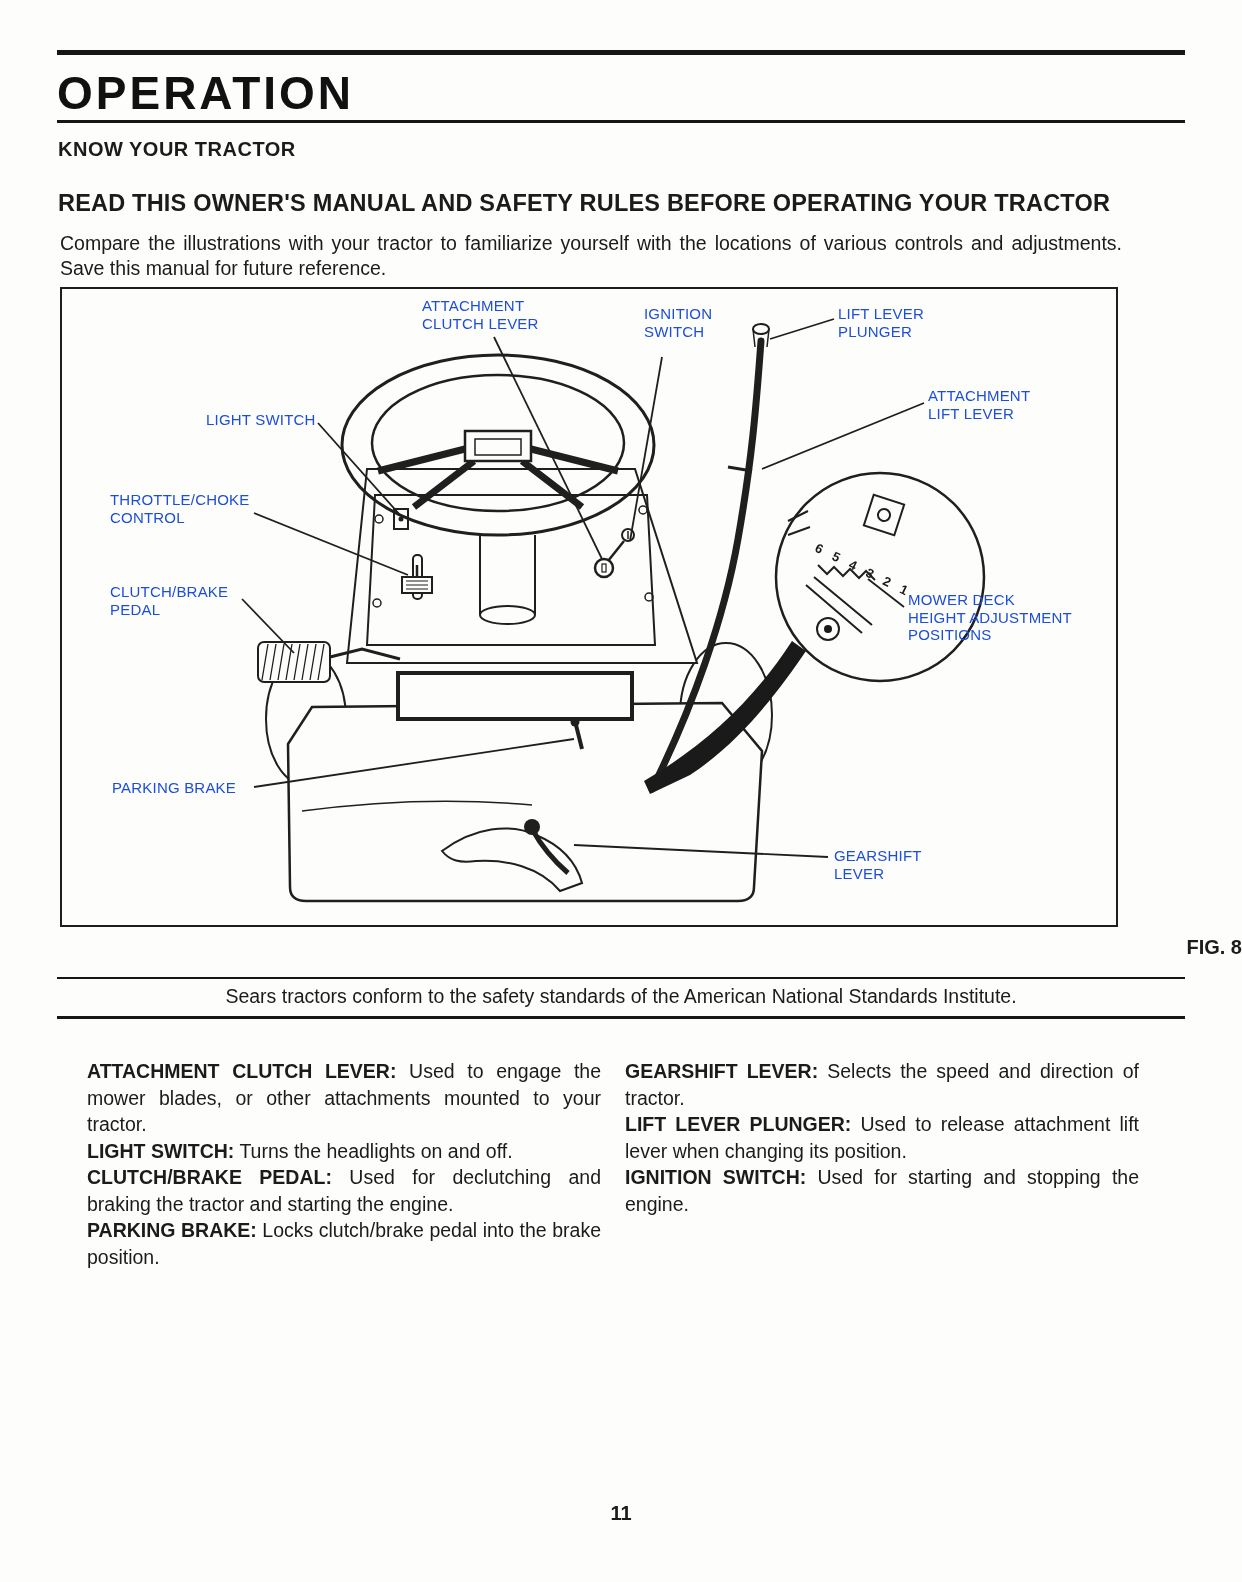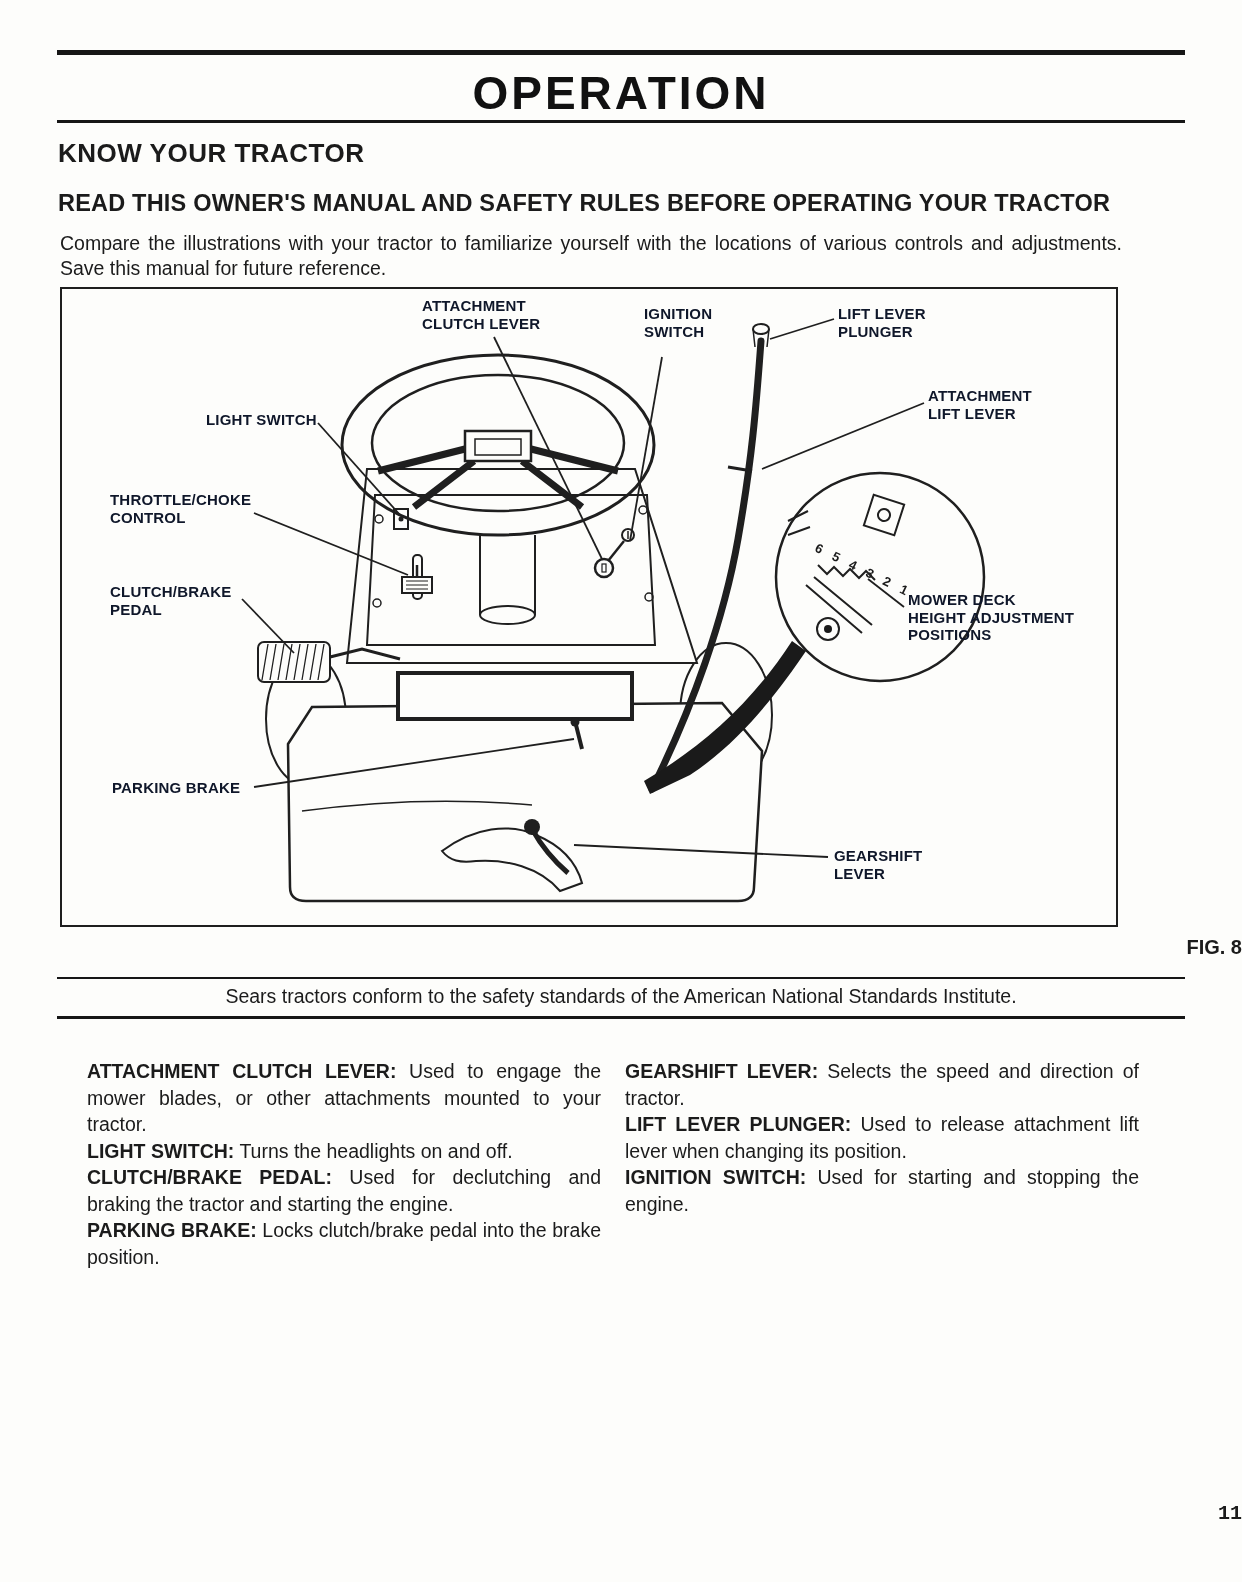--- a/index.html
+++ b/index.html
@@ -1,38 +1,38 @@
 <!DOCTYPE html>
 <html><head>
 <meta charset="utf-8">
 <style>
   html,body{margin:0;padding:0;background:#f6f6f4;}
   body{width:1242px;height:1582px;position:relative;overflow:hidden;
        font-family:"Liberation Sans",sans-serif;color:#1b1b1b;background:#fdfdfb;}
   .rule{position:absolute;background:#161616;}
-  .title{position:absolute;left:57px;width:1128px;top:66px;text-align:center;
+  .title{position:absolute;left:57px;width:1128px;top:66px;text-align:left;
          font-size:46px;font-weight:bold;letter-spacing:3px;color:#111;}
-  .h1{position:absolute;left:58px;top:138px;font-size:26px;font-weight:bold;letter-spacing:.5px;}
+  .h1{position:absolute;left:58px;top:138px;font-size:20px;font-weight:bold;letter-spacing:.5px;}
   .h2{position:absolute;left:58px;top:190px;font-size:23.5px;font-weight:bold;letter-spacing:.2px;}
   .intro{position:absolute;left:60px;top:231px;width:1062px;font-size:19.5px;
          line-height:25px;text-align:justify;}
   .figbox{position:absolute;left:60px;top:287px;width:1058px;height:640px;
           border:2px solid #1e1e1e;box-sizing:border-box;background:#fdfdfb;}
   .figbox svg{position:absolute;left:0;top:0;}
-  .fig-label{position:absolute;font-weight:bold;font-size:15px;line-height:17.5px;
-             white-space:pre-line;letter-spacing:.2px;color:#0f172a;}
+  .fig-label{position:absolute;font-weight:normal;font-size:15px;line-height:17.5px;
+             white-space:pre-line;letter-spacing:.2px;color:#1d4ed8;}
   .figcap{position:absolute;left:0;width:1242px;top:936px;text-align:right;
           font-size:20px;font-weight:bold;}
   .safety{position:absolute;left:57px;width:1128px;top:985px;text-align:center;font-size:19.5px;}
   .col{position:absolute;width:514px;top:1058px;font-size:19.5px;line-height:26.5px;text-align:justify;}
   .col.left{left:63px;margin-left:24px;}
   .col.right{left:625px;}
   .def{margin:0;}
-  .pageno{position:absolute;left:0;width:1242px;top:1502px;text-align:right;
-          font-size:20px;font-weight:bold;font-family:Liberation Mono, monospace;}
+  .pageno{position:absolute;left:0;width:1242px;top:1502px;text-align:center;
+          font-size:20px;font-weight:bold;}
 </style>
 </head>
 <body>
 
 <div class="rule" style="left:57px;top:50px;width:1128px;height:5px;"></div>
 <div class="title">OPERATION</div>
 <div class="rule" style="left:57px;top:120px;width:1128px;height:3px;"></div>
 
 <div class="h1">KNOW YOUR TRACTOR</div>
 <div class="h2">READ THIS OWNER'S MANUAL AND SAFETY RULES BEFORE OPERATING YOUR TRACTOR</div>

